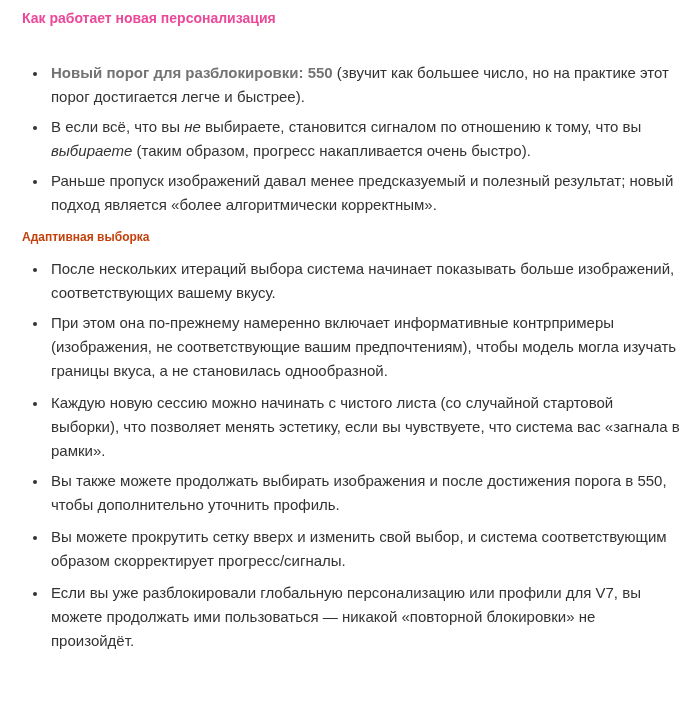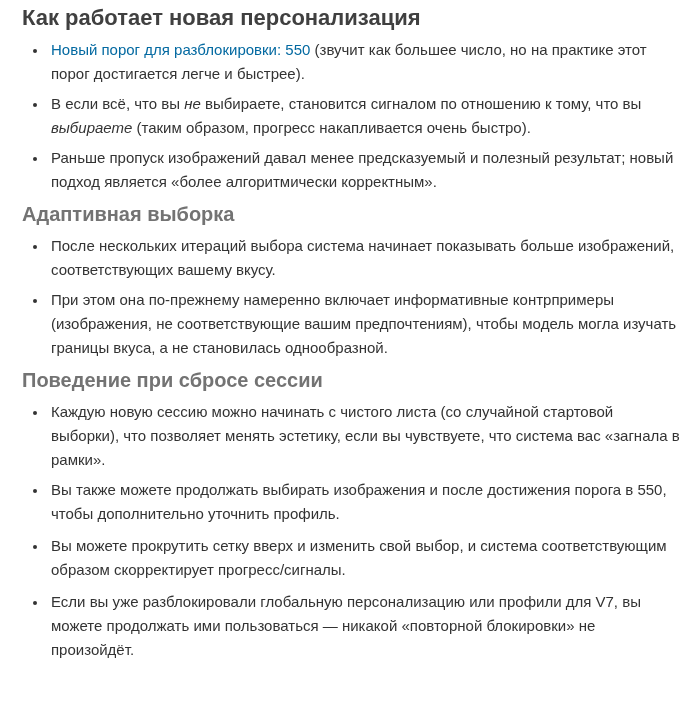--- a/index.html
+++ b/index.html
@@ -8,63 +8,62 @@
     height: 715px;
     box-sizing: border-box;
     padding: 6px 20px 0 22px;
     font-family: "Liberation Sans", "DejaVu Sans", sans-serif;
     font-size: 15px;
     line-height: 24px;
     color: #333333;
     overflow: hidden;
   }
   h2[data-name="page-title"] {
-    font-size: 22px;
+    font-size: 14px;
     line-height: 24px;
     font-weight: 700;
-    color: #404040;
-    margin: 0 0 8px 0;
+    color: #ec4899;
+    margin: 0 0 31px 0;
   }
   h3.section-heading {
-    font-size: 20px;
+    font-size: 12px;
     line-height: 24px;
     font-weight: 700;
-    color: #737373;
+    color: #c2410c;
     margin: 8px 0 8px 0;
   }
   ul.bullet-list {
     margin: 0 0 8px 0;
     padding: 0 0 0 26px;
     list-style: disc outside;
   }
   ul.bullet-list li {
     margin: 0 0 6px 0;
     padding-left: 3px;
   }
   ul.bullet-list li::marker { color: #333333; font-size: 14px; }
-  strong { font-weight: 400; color: #0369a1; }
+  strong { font-weight: 700; color: #737373; }
   em { font-style: italic; }
 </style>
 </head>
 <body>
 
 <article data-name="document-content">
   <h2 data-name="page-title">Как работает новая персонализация</h2>
   <div id="sections" data-name="sections-container">
       <ul class="bullet-list" data-name="bullet-list">
         <li data-name="list-item"><strong data-name="bold-text">Новый порог для разблокировки: 550</strong><span data-name="text-run"> (звучит как большее число, но на практике этот порог достигается легче и быстрее).</span></li>
         <li data-name="list-item"><span data-name="text-run">В если всё, что вы </span><em data-name="italic-text">не</em><span data-name="text-run"> выбираете, становится сигналом по отношению к тому, что вы </span><em data-name="italic-text">выбираете</em><span data-name="text-run"> (таким образом, прогресс накапливается очень быстро).</span></li>
         <li data-name="list-item"><span data-name="text-run">Раньше пропуск изображений давал менее предсказуемый и полезный результат; новый подход является «более алгоритмически корректным».</span></li>
       </ul>
       <h3 class="section-heading" data-name="section-heading">Адаптивная выборка</h3>
       <ul class="bullet-list" data-name="bullet-list">
         <li data-name="list-item"><span data-name="text-run">После нескольких итераций выбора система начинает показывать больше изображений, соответствующих вашему вкусу.</span></li>
         <li data-name="list-item"><span data-name="text-run">При этом она по-прежнему намеренно включает информативные контрпримеры (изображения, не соответствующие вашим предпочтениям), чтобы модель могла изучать границы вкуса, а не становилась однообразной.</span></li>
       </ul>
-      <h3 class="section-heading" data-name="section-heading">Поведение при сбросе сессии</h3>
       <ul class="bullet-list" data-name="bullet-list">
         <li data-name="list-item"><span data-name="text-run">Каждую новую сессию можно начинать с чистого листа (со случайной стартовой выборки), что позволяет менять эстетику, если вы чувствуете, что система вас «загнала в рамки».</span></li>
         <li data-name="list-item"><span data-name="text-run">Вы также можете продолжать выбирать изображения и после достижения порога в 550, чтобы дополнительно уточнить профиль.</span></li>
       </ul>
       <ul class="bullet-list" data-name="bullet-list">
         <li data-name="list-item"><span data-name="text-run">Вы можете прокрутить сетку вверх и изменить свой выбор, и система соответствующим образом скорректирует прогресс/сигналы.</span></li>
       </ul>
       <ul class="bullet-list" data-name="bullet-list">
         <li data-name="list-item"><span data-name="text-run">Если вы уже разблокировали глобальную персонализацию или профили для V7, вы можете продолжать ими пользоваться — никакой «повторной блокировки» не произойдёт.</span></li>
       </ul>

